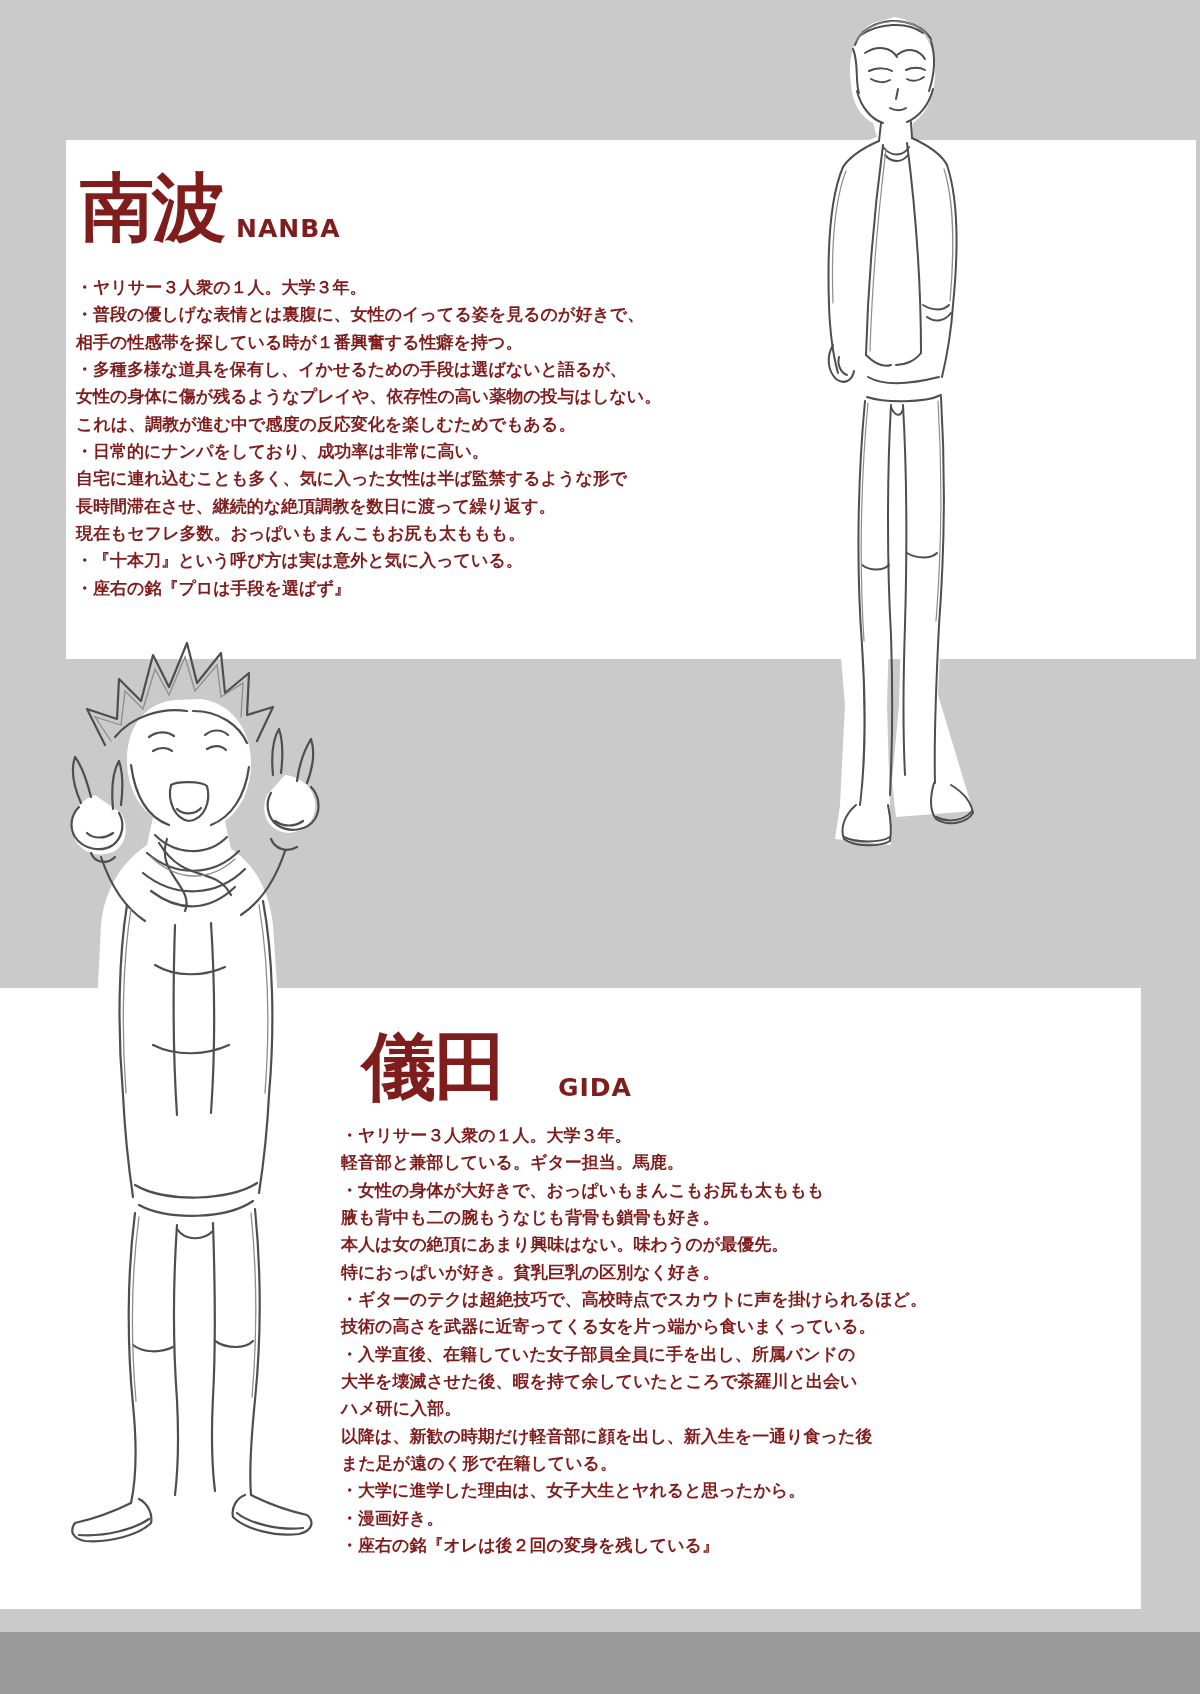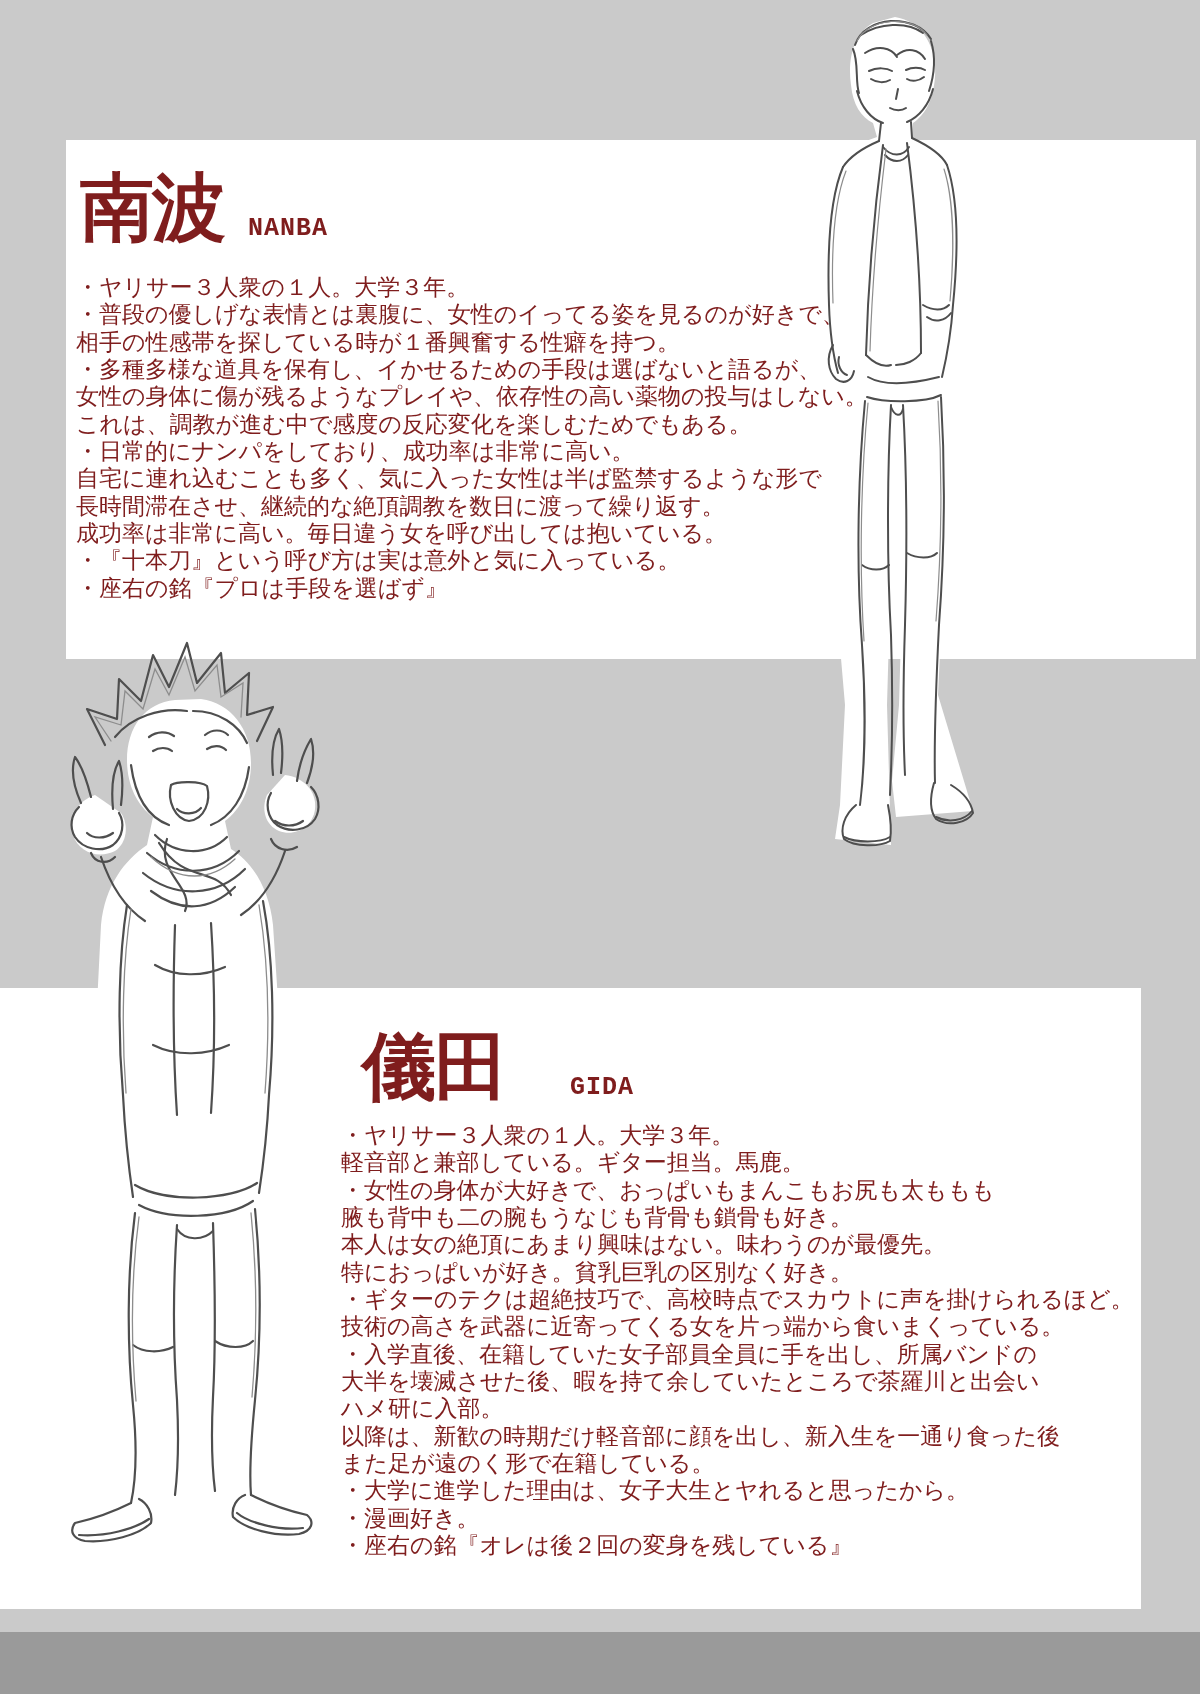--- a/index.html
+++ b/index.html
@@ -18,29 +18,29 @@
   .profile { position:absolute; }
   .profile-nanba { left:76px;  top:170px; }
   .profile-gida  { left:341px; top:1029px; }
   .title-row { display:flex; align-items:flex-end; height:74px; }
   .name-kanji {
     font-size:74px; font-weight:bold; line-height:0.98;
     letter-spacing:-2px; white-space:nowrap;
   }
   .name-romaji {
     font-size:25px; font-weight:bold; letter-spacing:1px;
-    margin-left:24px; margin-bottom:1px;font-family:Liberation Mono, monospace;
+    margin-left:12px; margin-bottom:1px;
   }
   .profile-nanba .title-row { margin-left:4px; }
   .profile-gida  .title-row { margin-left:21px;gap:40px; }
   .lines { white-space:nowrap; }
   .profile-nanba .lines { margin-top:30px; }
   .profile-gida  .lines { margin-top:19px; }
   .line {
-    font-size:23px; font-weight:normal; line-height:27.35px;
+    font-size:17px; font-weight:bold; line-height:27.35px;
     letter-spacing:0px;
   }
 </style>
 </head>
 <body>
 
 <div class="page">
 
   <div class="panel panel-top"></div>
   <div class="panel panel-bottom"></div>
@@ -182,21 +182,21 @@
     <div class="lines">
       <div class="line">・ヤリサー３人衆の１人。大学３年。</div>
       <div class="line">・普段の優しげな表情とは裏腹に、女性のイってる姿を見るのが好きで、</div>
       <div class="line">相手の性感帯を探している時が１番興奮する性癖を持つ。</div>
       <div class="line">・多種多様な道具を保有し、イかせるための手段は選ばないと語るが、</div>
       <div class="line">女性の身体に傷が残るようなプレイや、依存性の高い薬物の投与はしない。</div>
       <div class="line">これは、調教が進む中で感度の反応変化を楽しむためでもある。</div>
       <div class="line">・日常的にナンパをしており、成功率は非常に高い。</div>
       <div class="line">自宅に連れ込むことも多く、気に入った女性は半ば監禁するような形で</div>
       <div class="line">長時間滞在させ、継続的な絶頂調教を数日に渡って繰り返す。</div>
-      <div class="line">成功率は非常に高い。毎日違う女を呼び出しては抱いている。</div>
+      <div class="line">現在もセフレ多数。おっぱいもまんこもお尻も太ももも。</div>
       <div class="line">・『十本刀』という呼び方は実は意外と気に入っている。</div>
       <div class="line">・座右の銘『プロは手段を選ばず』</div>
     </div>
   </div>
 
   <div class="profile profile-gida">
     <div class="title-row">
       <h1 class="name-kanji">儀田</h1>
       <span class="name-romaji">GIDA</span>
     </div>

